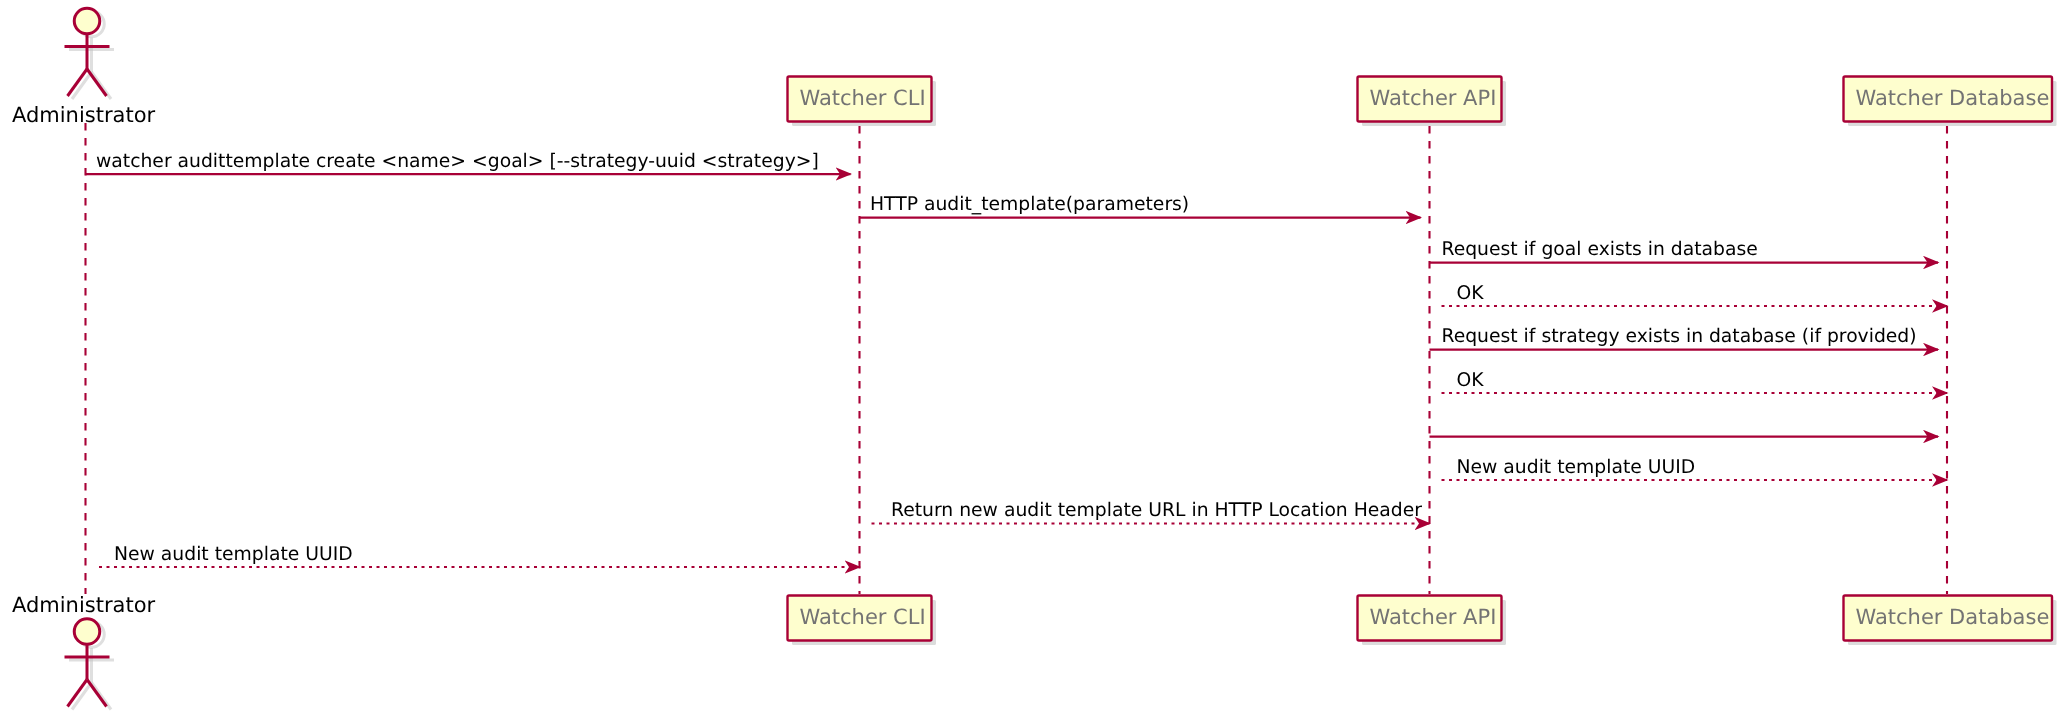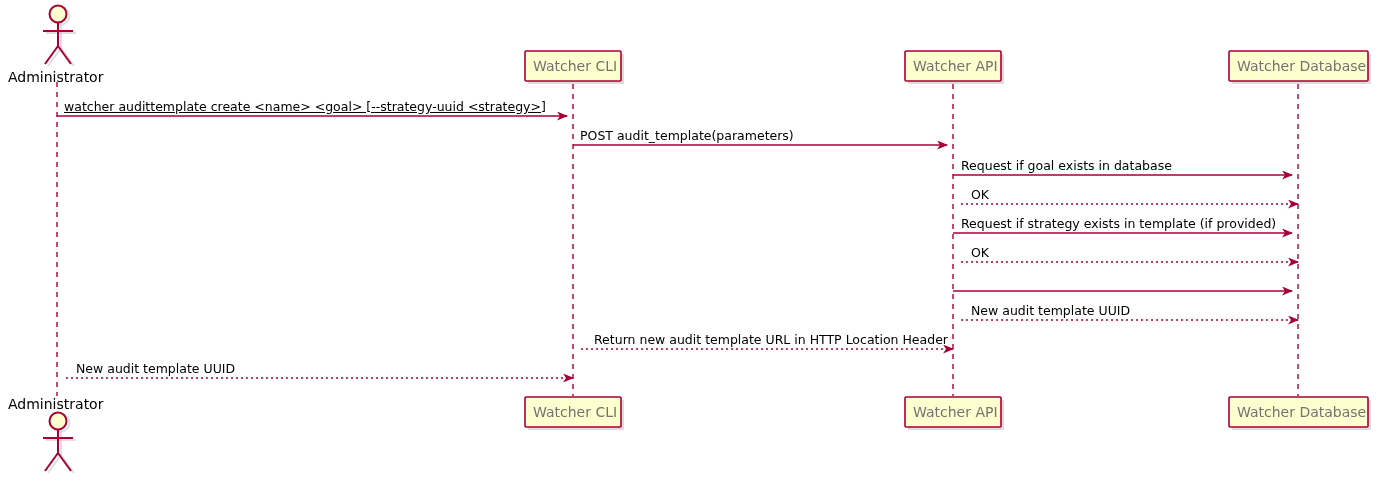--- a/index.html
+++ b/index.html
@@ -188,29 +188,29 @@
   <div class="lbl participant-label" style="left:913px; top:59px;">Watcher API</div>
 
   <div class="lbl participant-label" style="left:1237px; top:59px;">Watcher Database</div>
 
   <div class="lbl participant-label" style="left:533px; top:405px;">Watcher CLI</div>
 
   <div class="lbl participant-label" style="left:913px; top:405px;">Watcher API</div>
 
   <div class="lbl participant-label" style="left:1237px; top:405px;">Watcher Database</div>
 
-  <div class="lbl msg-label" style="left:64px; top:101px;text-decoration:underline;">watcher audittemplate create &lt;name&gt; &lt;goal&gt; [--strategy-uuid &lt;strategy&gt;]</div>
-
-  <div class="lbl msg-label" style="left:580px; top:130px;">POST audit_template(parameters)</div>
+  <div class="lbl msg-label" style="left:64px; top:101px;">watcher audittemplate create &lt;name&gt; &lt;goal&gt; [--strategy-uuid &lt;strategy&gt;]</div>
+
+  <div class="lbl msg-label" style="left:580px; top:130px;">HTTP audit_template(parameters)</div>
 
   <div class="lbl msg-label" style="left:961px; top:160px;">Request if goal exists in database</div>
 
   <div class="lbl msg-label" style="left:971px; top:189px;">OK</div>
 
-  <div class="lbl msg-label" style="left:961px; top:218px;">Request if strategy exists in template (if provided)</div>
+  <div class="lbl msg-label" style="left:961px; top:218px;">Request if strategy exists in database (if provided)</div>
 
   <div class="lbl msg-label" style="left:971px; top:247px;">OK</div>
 
 
   <div class="lbl msg-label" style="left:971px; top:305px;">New audit template UUID</div>
 
   <div class="lbl msg-label" style="left:594px; top:334px;">Return new audit template URL in HTTP Location Header</div>
 
   <div class="lbl msg-label" style="left:76px; top:363px;">New audit template UUID</div>
 

